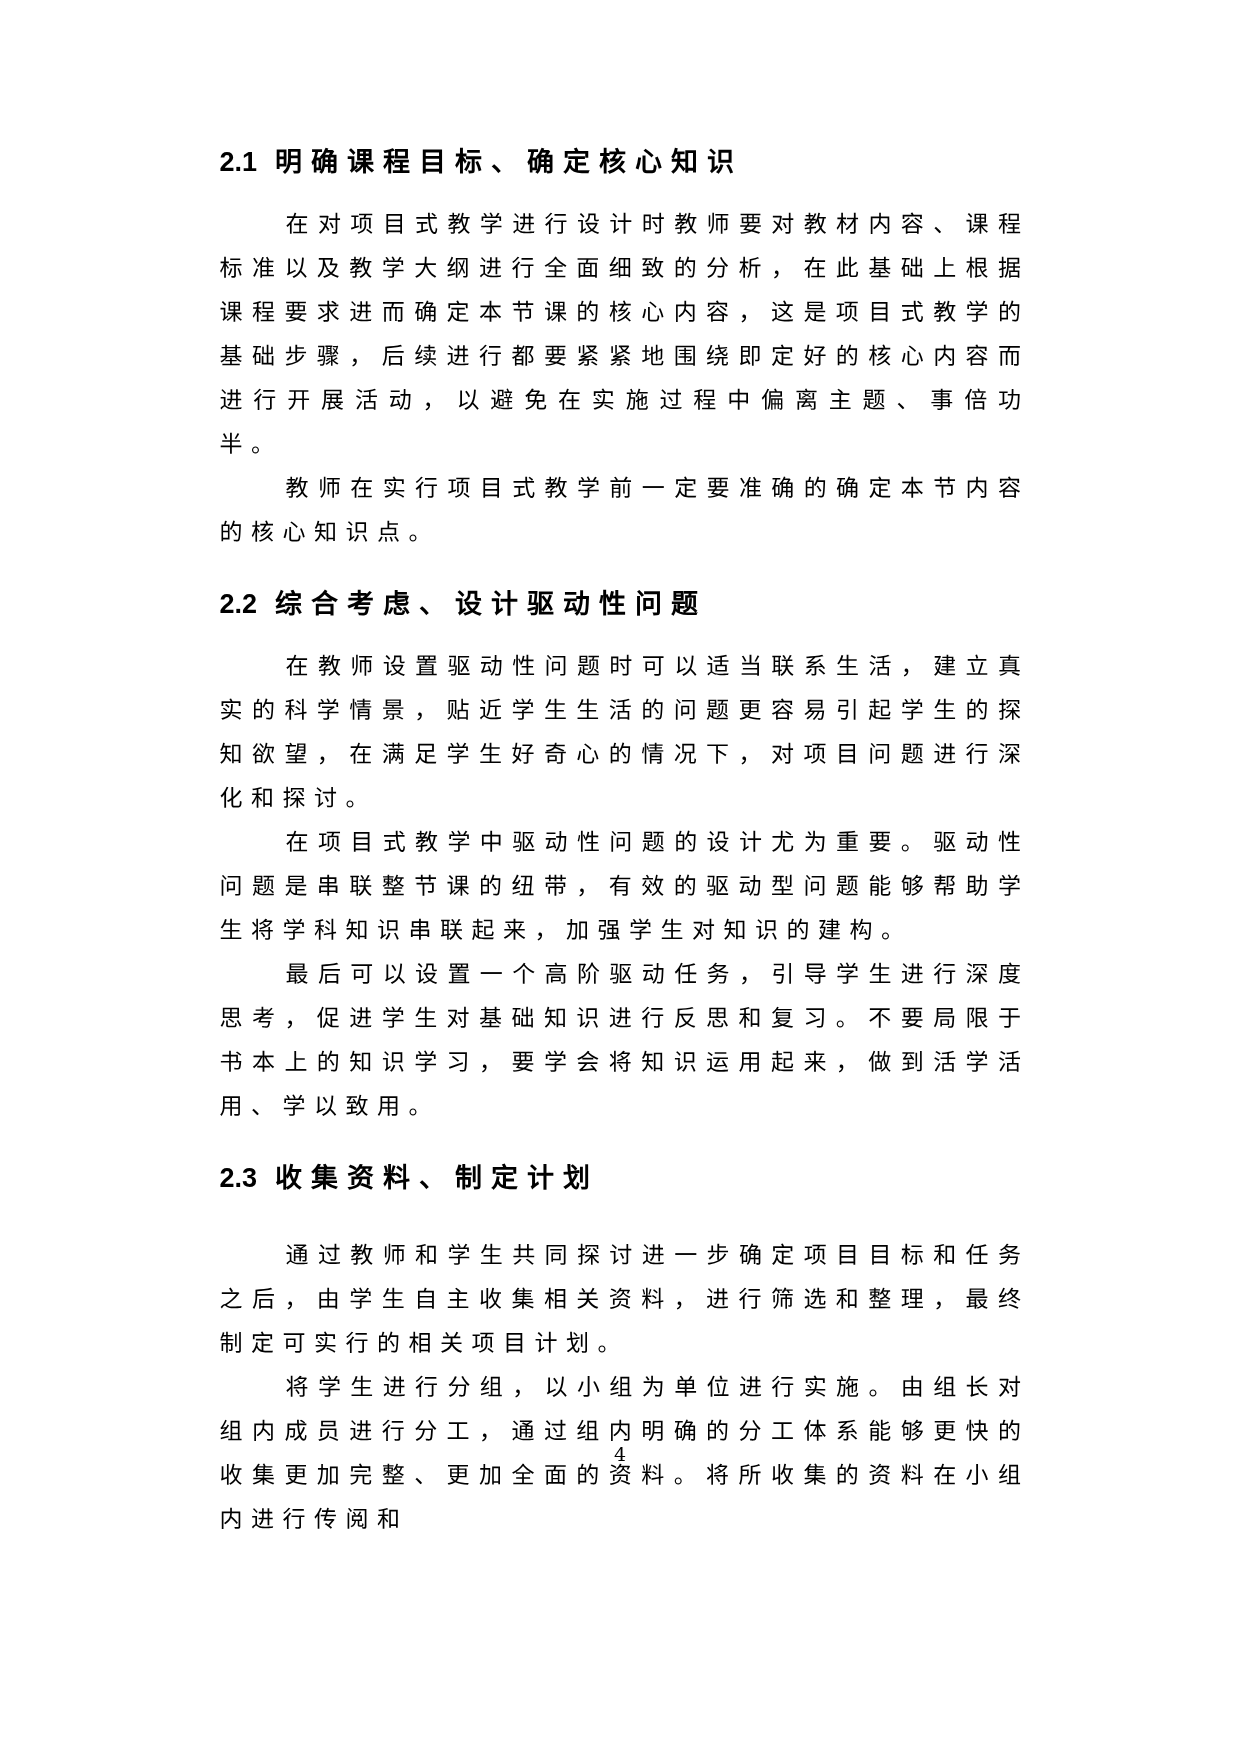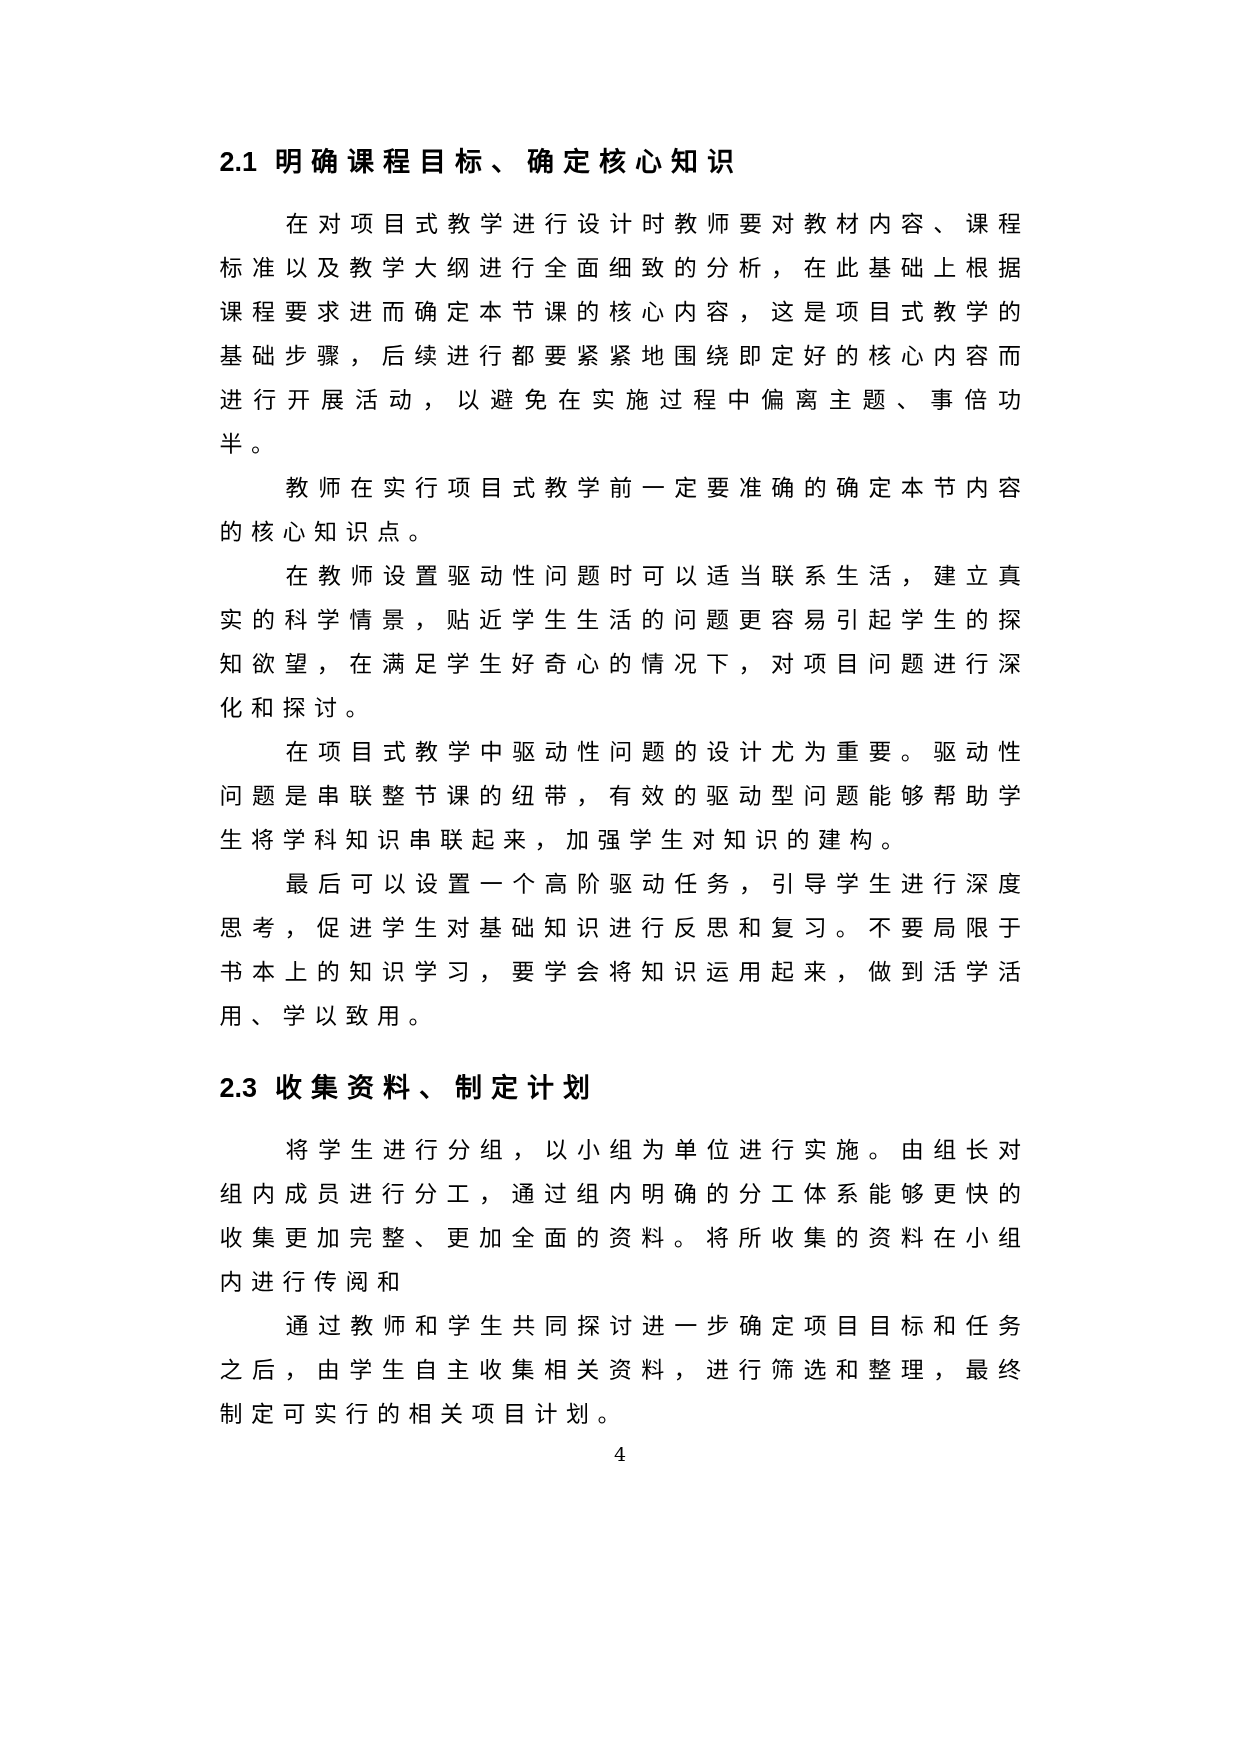--- a/index.html
+++ b/index.html
@@ -36,21 +36,21 @@
   }
   .heading .num {
     letter-spacing: 0px;
     margin-right: 18px;
   }
   .heading .htext {
     letter-spacing: 9px;
   }
   .h-2-1 { margin-top: 0px; margin-bottom: 22px; }
   .h-2-2 { margin-top: 34px; margin-bottom: 22px; }
-  .h-2-3 { margin-top: 34px; margin-bottom: 22px; }
+  .h-2-3 { margin-top: 34px; margin-bottom: 38px; }
 
   
   .para {
     font-family: "DejaVu Serif", "Liberation Serif", serif;
     font-size: 23px;
     line-height: 44px;
     color: #000000;
     margin: 0;
     padding: 0;
     text-align: justify;
@@ -89,31 +89,34 @@
 
   <div class="content">
 
     <h2 class="heading h-2-1">
       <span class="num">2.1</span><span class="htext">明确课程目标、确定核心知识</span>
     </h2>
 
     <p class="para">在对项目式教学进行设计时教师要对教材内容、课程标准以及教学大纲进行全面细致的分析，在此基础上根据课程要求进而确定本节课的核心内容，这是项目式教学的基础步骤，后续进行都要紧紧地围绕即定好的核心内容而进行开展活动，以避免在实施过程中偏离主题、事倍功半。</p>
     <p class="para">教师在实行项目式教学前一定要准确的确定本节内容的核心知识点。</p>
 
+    <h2 class="heading h-2-2">
+      <span class="num">2.2</span><span class="htext">综合考虑、设计驱动性问题</span>
+    </h2>
 
     <p class="para">在教师设置驱动性问题时可以适当联系生活，建立真实的科学情景，贴近学生生活的问题更容易引起学生的探知欲望，在满足学生好奇心的情况下，对项目问题进行深化和探讨。</p>
     <p class="para">在项目式教学中驱动性问题的设计尤为重要。驱动性问题是串联整节课的纽带，有效的驱动型问题能够帮助学生将学科知识串联起来，加强学生对知识的建构。</p>
 
 
     <p class="para">最后可以设置一个高阶驱动任务，引导学生进行深度思考，促进学生对基础知识进行反思和复习。不要局限于书本上的知识学习，要学会将知识运用起来，做到活学活用、学以致用。</p>
 
     <h2 class="heading h-2-3">
       <span class="num">2.3</span><span class="htext">收集资料、制定计划</span>
     </h2>
 
+    <p class="para">通过教师和学生共同探讨进一步确定项目目标和任务之后，由学生自主收集相关资料，进行筛选和整理，最终制定可实行的相关项目计划。</p>
     <p class="para">将学生进行分组，以小组为单位进行实施。由组长对组内成员进行分工，通过组内明确的分工体系能够更快的收集更加完整、更加全面的资料。将所收集的资料在小组内进行传阅和</p>
-    <p class="para">通过教师和学生共同探讨进一步确定项目目标和任务之后，由学生自主收集相关资料，进行筛选和整理，最终制定可实行的相关项目计划。</p>
 
   </div>
 
   <div class="page-number">4</div>
 
 </div>
 
 </body></html>

